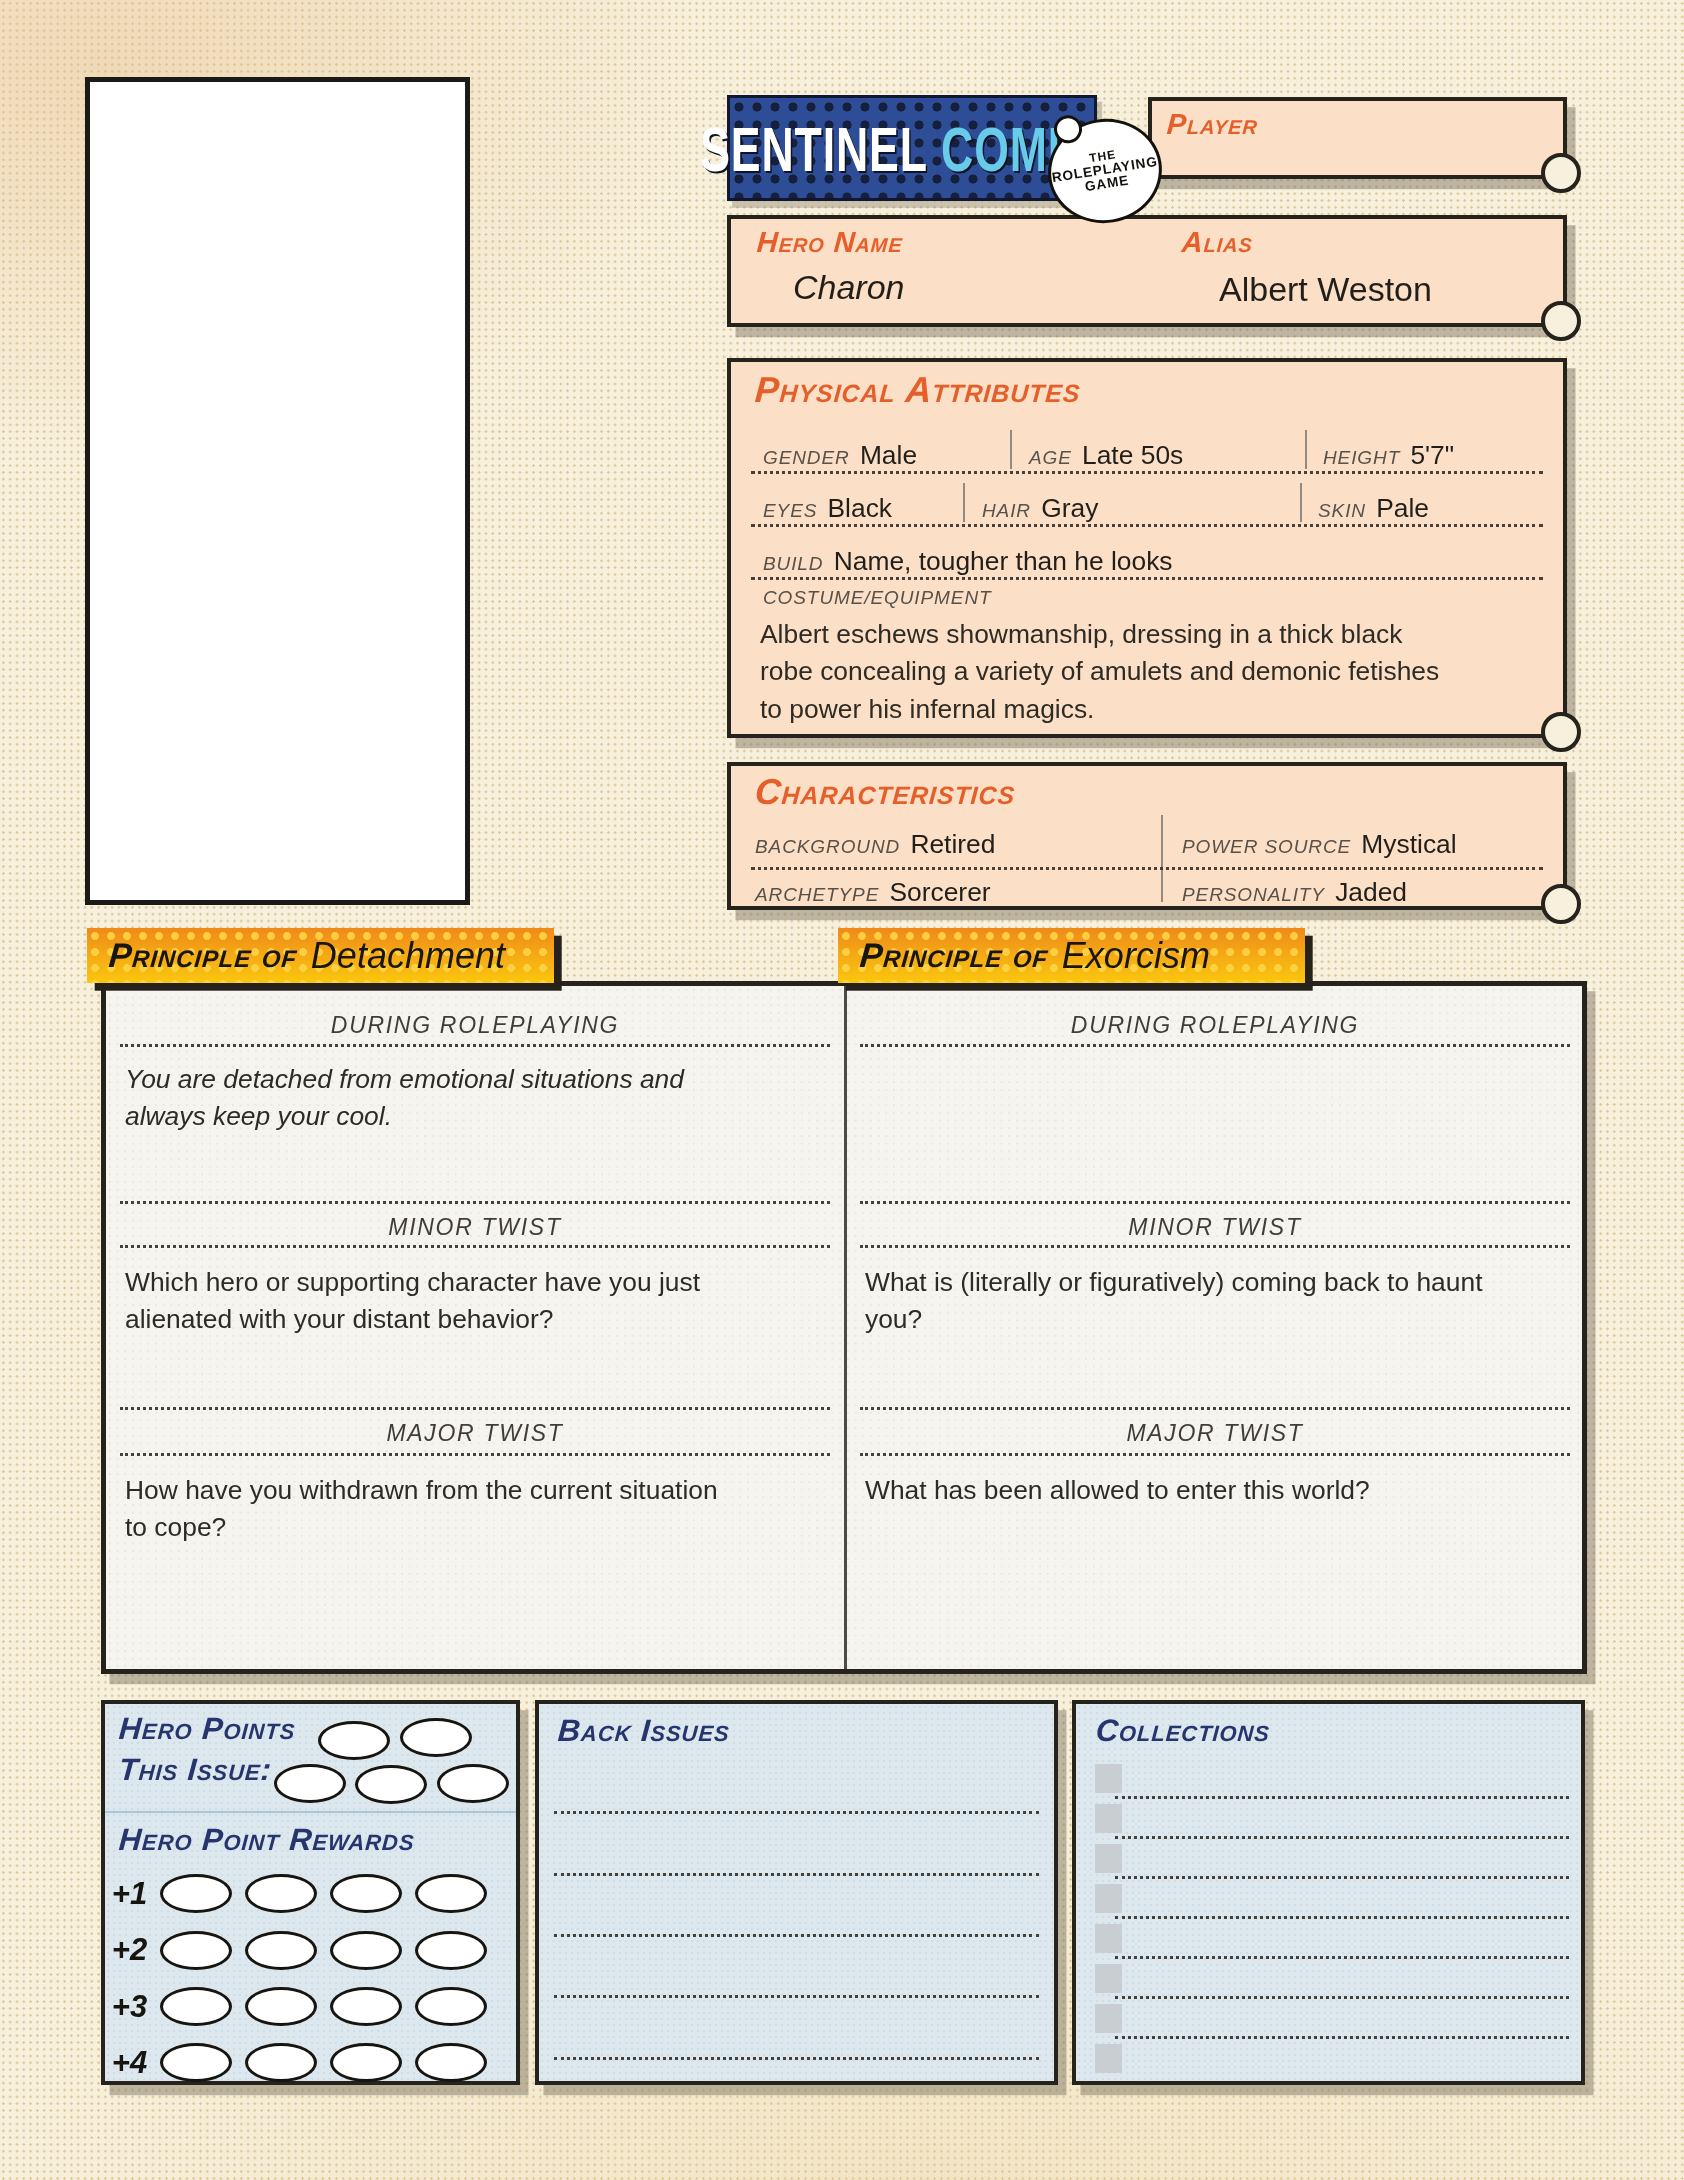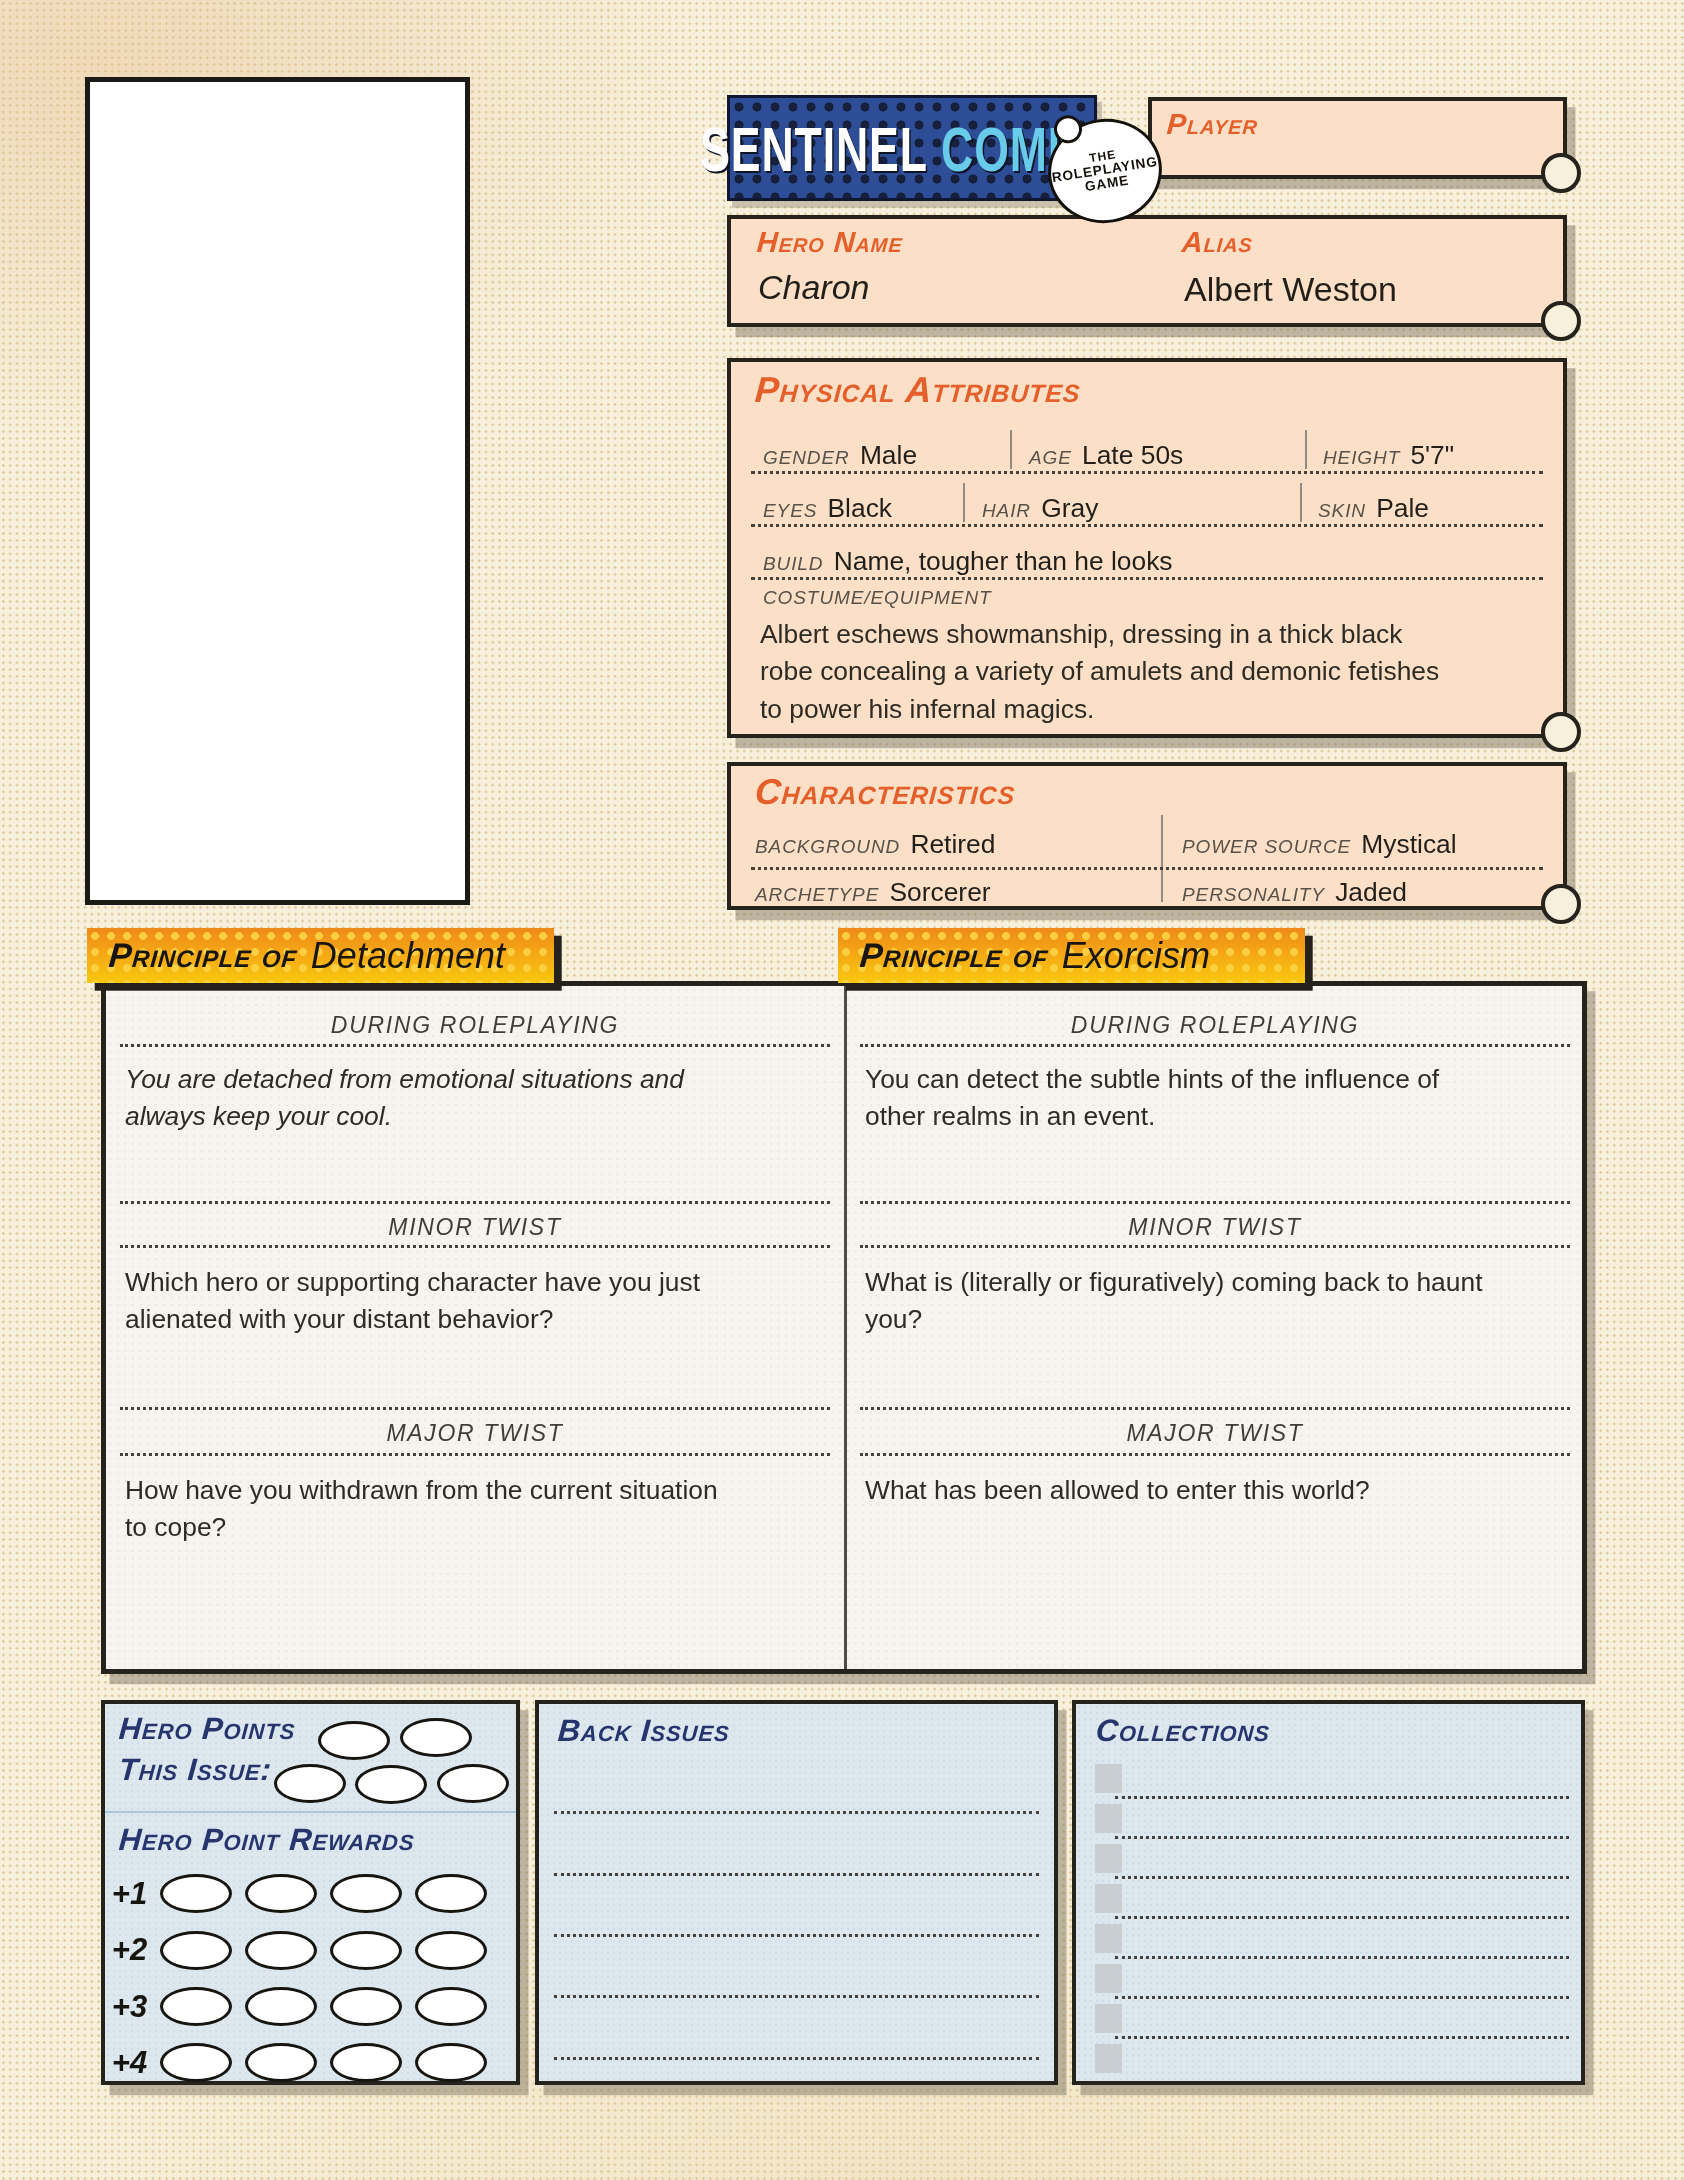--- a/index.html
+++ b/index.html
@@ -26,21 +26,21 @@
   }
 
   
   .olabel{ font-weight:bold; font-style:italic; font-variant:small-caps; color:#e55f2b;
            letter-spacing:0.9px; display:inline-block; transform:skewX(-4deg); }
   .ntitle{ font-weight:bold; font-style:italic; font-variant:small-caps; color:#27356e;
            letter-spacing:0.9px; display:inline-block; transform:skewX(-4deg); }
   .t-xl{ font-size:36px; } .t-lg{ font-size:29px; } .t-nv{ font-size:31px; }
   .flabel{ font-style:italic; font-size:19px; color:#57514a; letter-spacing:0.9px; margin-right:10.2px; }
   .fvalue{ font-size:26.4px; color:#221f1a; }
-  .value-lg{ font-size:34px; color:#221f1a; }
+  .value-lg{ font-size:34px; color:#221f1a;margin-left:35px; }
   .italic-name{ font-style:italic; }
   .cell{ position:absolute; white-space:nowrap; bottom:0; }
   .row{ position:absolute; left:24px; right:20.4px; height:41px;margin-left:8px; }
   .vdiv{ position:absolute; width:1.7px; background:#908a82; top:0; height:39px; }
   .dotl{ position:absolute; border-bottom:3.4px dotted #45403a; }
 
   
   .logo{ position:absolute; left:727px; top:95px; width:370px; height:106px;
     background-color:#2d4d97;
     background-image:radial-gradient(#16203c 4.3px, transparent 4.8px); background-size:18px 18px;
@@ -198,22 +198,20 @@
       <div class="dotl" style="left:13.6px; right:13.6px; top:421px;"></div>
       <div class="ph" style="top:434px;">MAJOR TWIST</div>
       <div class="dotl" style="left:13.6px; right:13.6px; top:467px;"></div>
       <div class="para pl" style="top:486px;">How have you withdrawn from the current situation
 to cope?</div>
     </div>
 
     <div class="col colB">
       <div class="ph" style="top:25.6px;">DURING ROLEPLAYING</div>
       <div class="dotl" style="left:13.6px; right:13.6px; top:58px;"></div>
-      <div class="para pl" style="top:75px;">You can detect the subtle hints of the influence of
-other realms in an event.</div>
       <div class="dotl" style="left:13.6px; right:13.6px; top:215px;"></div>
       <div class="ph" style="top:228px;">MINOR TWIST</div>
       <div class="dotl" style="left:13.6px; right:13.6px; top:259px;"></div>
       <div class="para pl" style="top:278px;">What is (literally or figuratively) coming back to haunt
 you?</div>
       <div class="dotl" style="left:13.6px; right:13.6px; top:421px;"></div>
       <div class="ph" style="top:434px;">MAJOR TWIST</div>
       <div class="dotl" style="left:13.6px; right:13.6px; top:467px;"></div>
       <div class="para pl" style="top:486px;">What has been allowed to enter this world?</div>
     </div>

